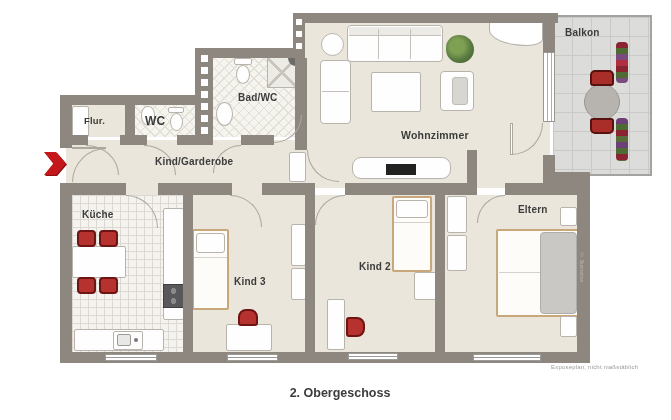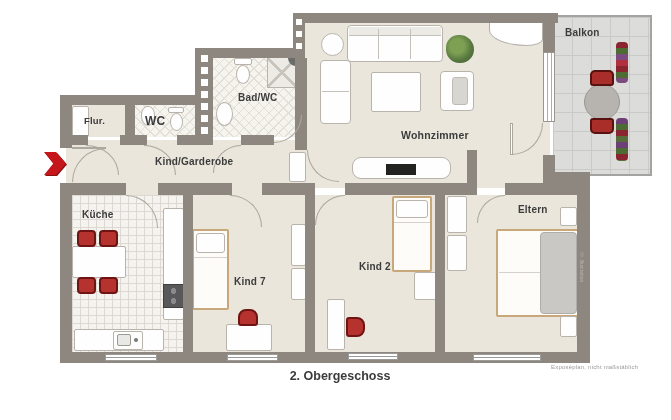--- a/index.html
+++ b/index.html
@@ -205,21 +205,21 @@
   <div style="left:45px;top:153px;width:22px;height:23px;background:#8c1012;clip-path:polygon(0 0,55% 0,100% 50%,55% 100%,0 100%,42% 50%);"></div>
   <div style="left:44px;top:152px;width:22px;height:23px;background:#c4161b;clip-path:polygon(0 0,55% 0,100% 50%,55% 100%,0 100%,42% 50%);"></div>
 
   <div class="lbl" style="left:84px;top:115px;font-size:9.5px;">Flur.</div>
   <div class="lbl" style="left:145px;top:114px;font-size:12px;">WC</div>
   <div class="lbl" style="left:238px;top:92px;">Bad/WC</div>
   <div class="lbl" style="left:155px;top:156px;">Kind/Garderobe</div>
   <div class="lbl" style="left:401px;top:129px;font-size:10.5px;">Wohnzimmer</div>
   <div class="lbl" style="left:565px;top:27px;">Balkon</div>
   <div class="lbl" style="left:82px;top:209px;">Küche</div>
-  <div class="lbl" style="left:234px;top:276px;">Kind 7</div>
+  <div class="lbl" style="left:234px;top:276px;">Kind 3</div>
   <div class="lbl" style="left:359px;top:261px;">Kind 2</div>
   <div class="lbl" style="left:518px;top:204px;">Eltern</div>
 
-  <div class="caption" style="left:250px;top:369px;width:180px;">2. Obergeschoss</div>
+  <div class="caption" style="left:250px;top:386px;width:180px;">2. Obergeschoss</div>
   <div class="fineprint" style="left:551px;top:364px;">Exposéplan, nicht maßstäblich</div>
   <div class="watermark" style="left:579px;top:252px;height:80px;">© Illustration</div>
 
 </div>
 
 </body></html>

